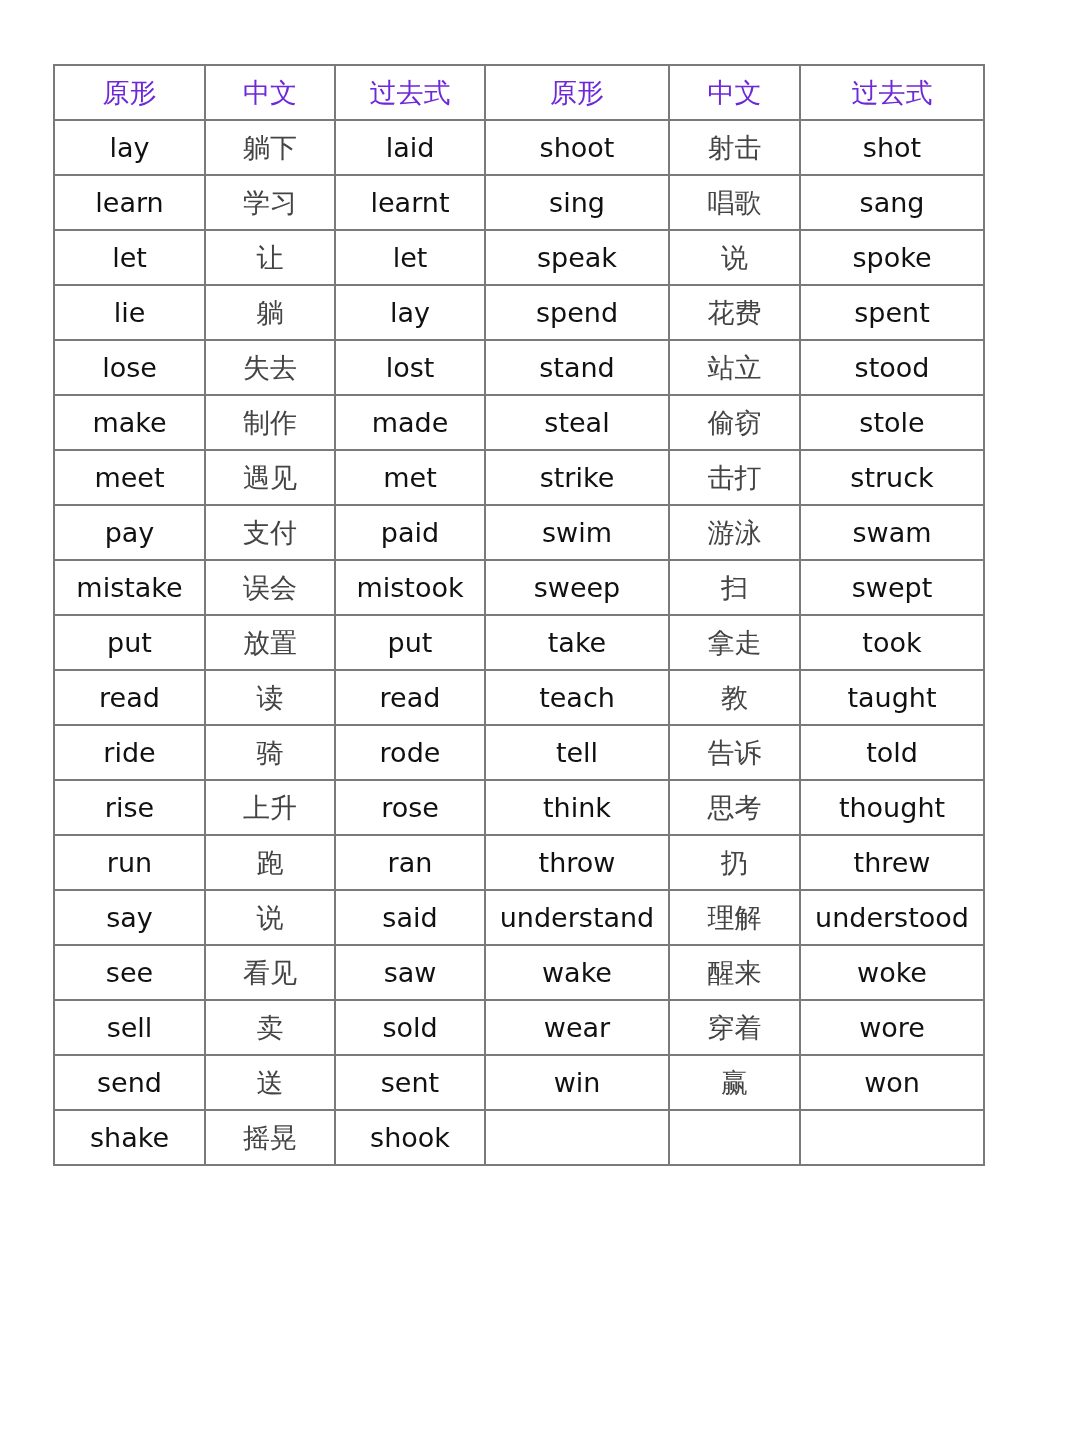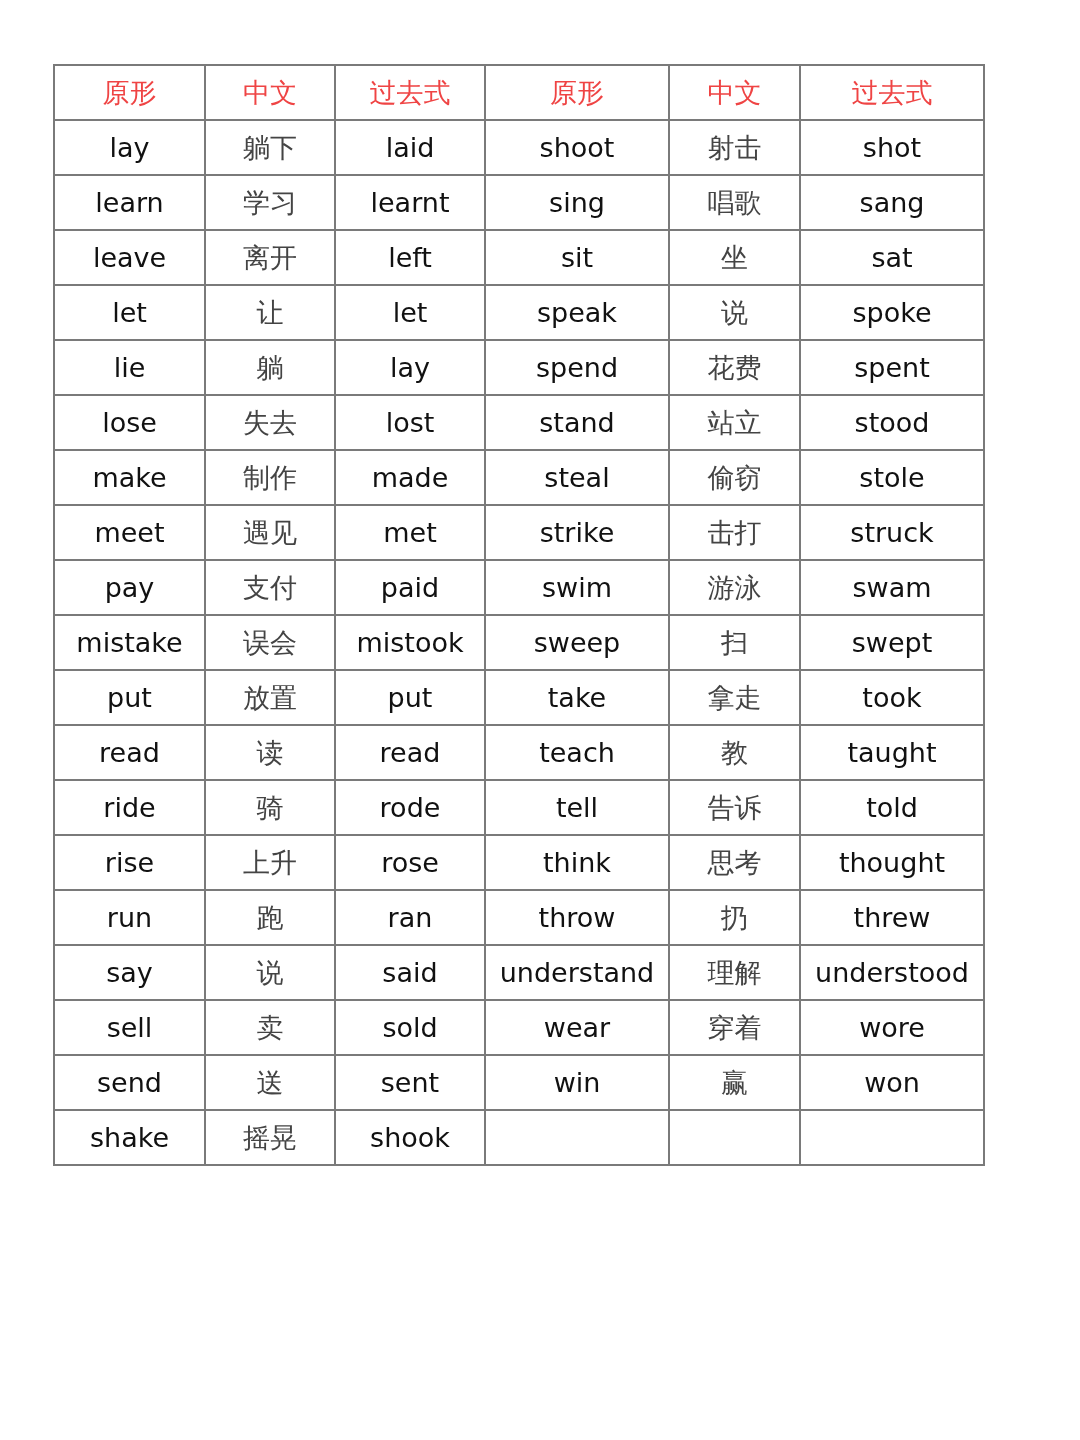--- a/index.html
+++ b/index.html
@@ -17,21 +17,21 @@
     padding: 0;
     text-align: center;
     vertical-align: middle;
     overflow: hidden;
     white-space: nowrap;
   }
   .verb-table th {
     font-family: "DejaVu Sans", sans-serif;
     font-weight: normal;
     font-size: 27px;
-    color: #ef4444;
+    color: #6d28d9;
   }
   .en {
     font-family: "DejaVu Sans", sans-serif;
     font-size: 27px;
     color: #111;
     letter-spacing: 0px;
   }
   .zh {
     font-family: "DejaVu Sans", sans-serif;
     font-size: 27px;
@@ -69,28 +69,20 @@
       </tr>
       <tr>
         <td class="en c1">learn</td>
         <td class="zh c2">学习</td>
         <td class="en c3">learnt</td>
         <td class="en c4">sing</td>
         <td class="zh c5">唱歌</td>
         <td class="en c6">sang</td>
       </tr>
       <tr>
-        <td class="en c1">leave</td>
-        <td class="zh c2">离开</td>
-        <td class="en c3">left</td>
-        <td class="en c4">sit</td>
-        <td class="zh c5">坐</td>
-        <td class="en c6">sat</td>
-      </tr>
-      <tr>
         <td class="en c1">let</td>
         <td class="zh c2">让</td>
         <td class="en c3">let</td>
         <td class="en c4">speak</td>
         <td class="zh c5">说</td>
         <td class="en c6">spoke</td>
       </tr>
       <tr>
         <td class="en c1">lie</td>
         <td class="zh c2">躺</td>
@@ -181,20 +173,28 @@
       </tr>
       <tr>
         <td class="en c1">say</td>
         <td class="zh c2">说</td>
         <td class="en c3">said</td>
         <td class="en c4">understand</td>
         <td class="zh c5">理解</td>
         <td class="en c6">understood</td>
       </tr>
       <tr>
+        <td class="en c1">see</td>
+        <td class="zh c2">看见</td>
+        <td class="en c3">saw</td>
+        <td class="en c4">wake</td>
+        <td class="zh c5">醒来</td>
+        <td class="en c6">woke</td>
+      </tr>
+      <tr>
         <td class="en c1">sell</td>
         <td class="zh c2">卖</td>
         <td class="en c3">sold</td>
         <td class="en c4">wear</td>
         <td class="zh c5">穿着</td>
         <td class="en c6">wore</td>
       </tr>
       <tr>
         <td class="en c1">send</td>
         <td class="zh c2">送</td>

